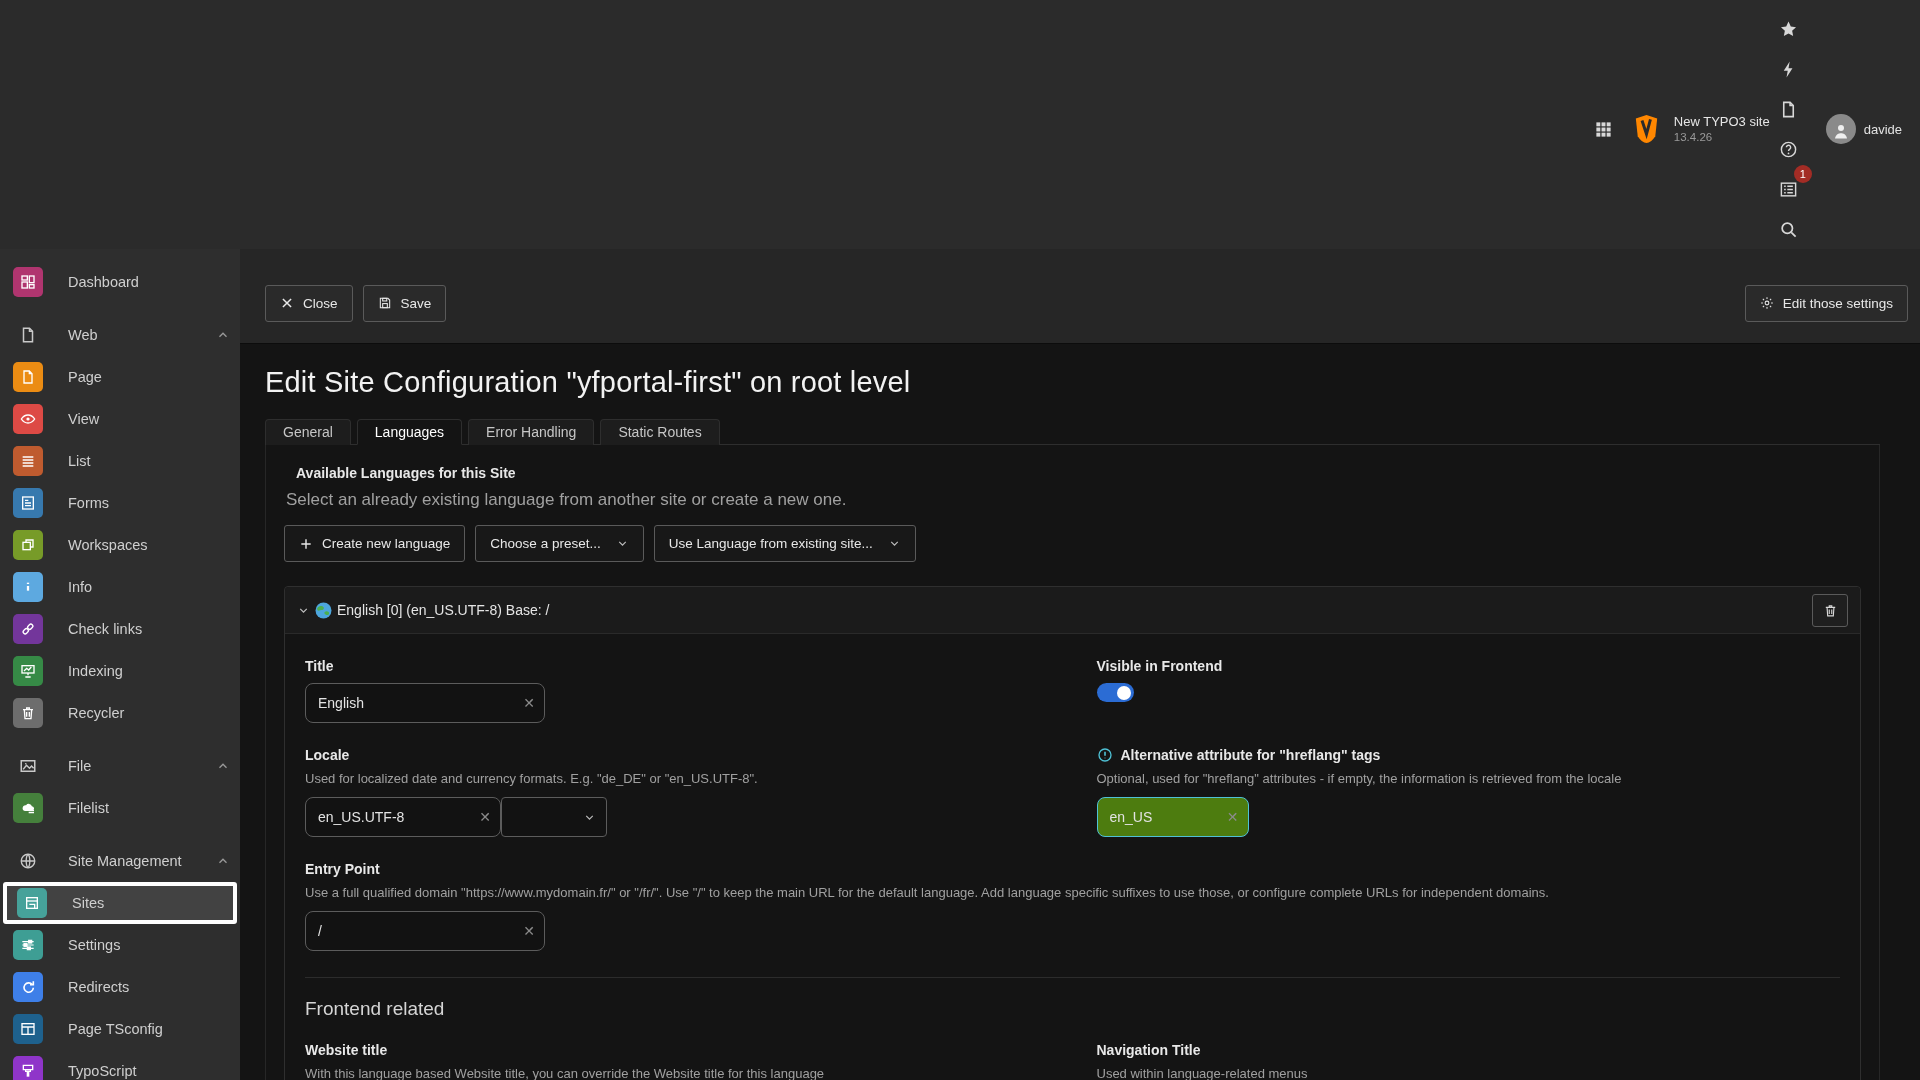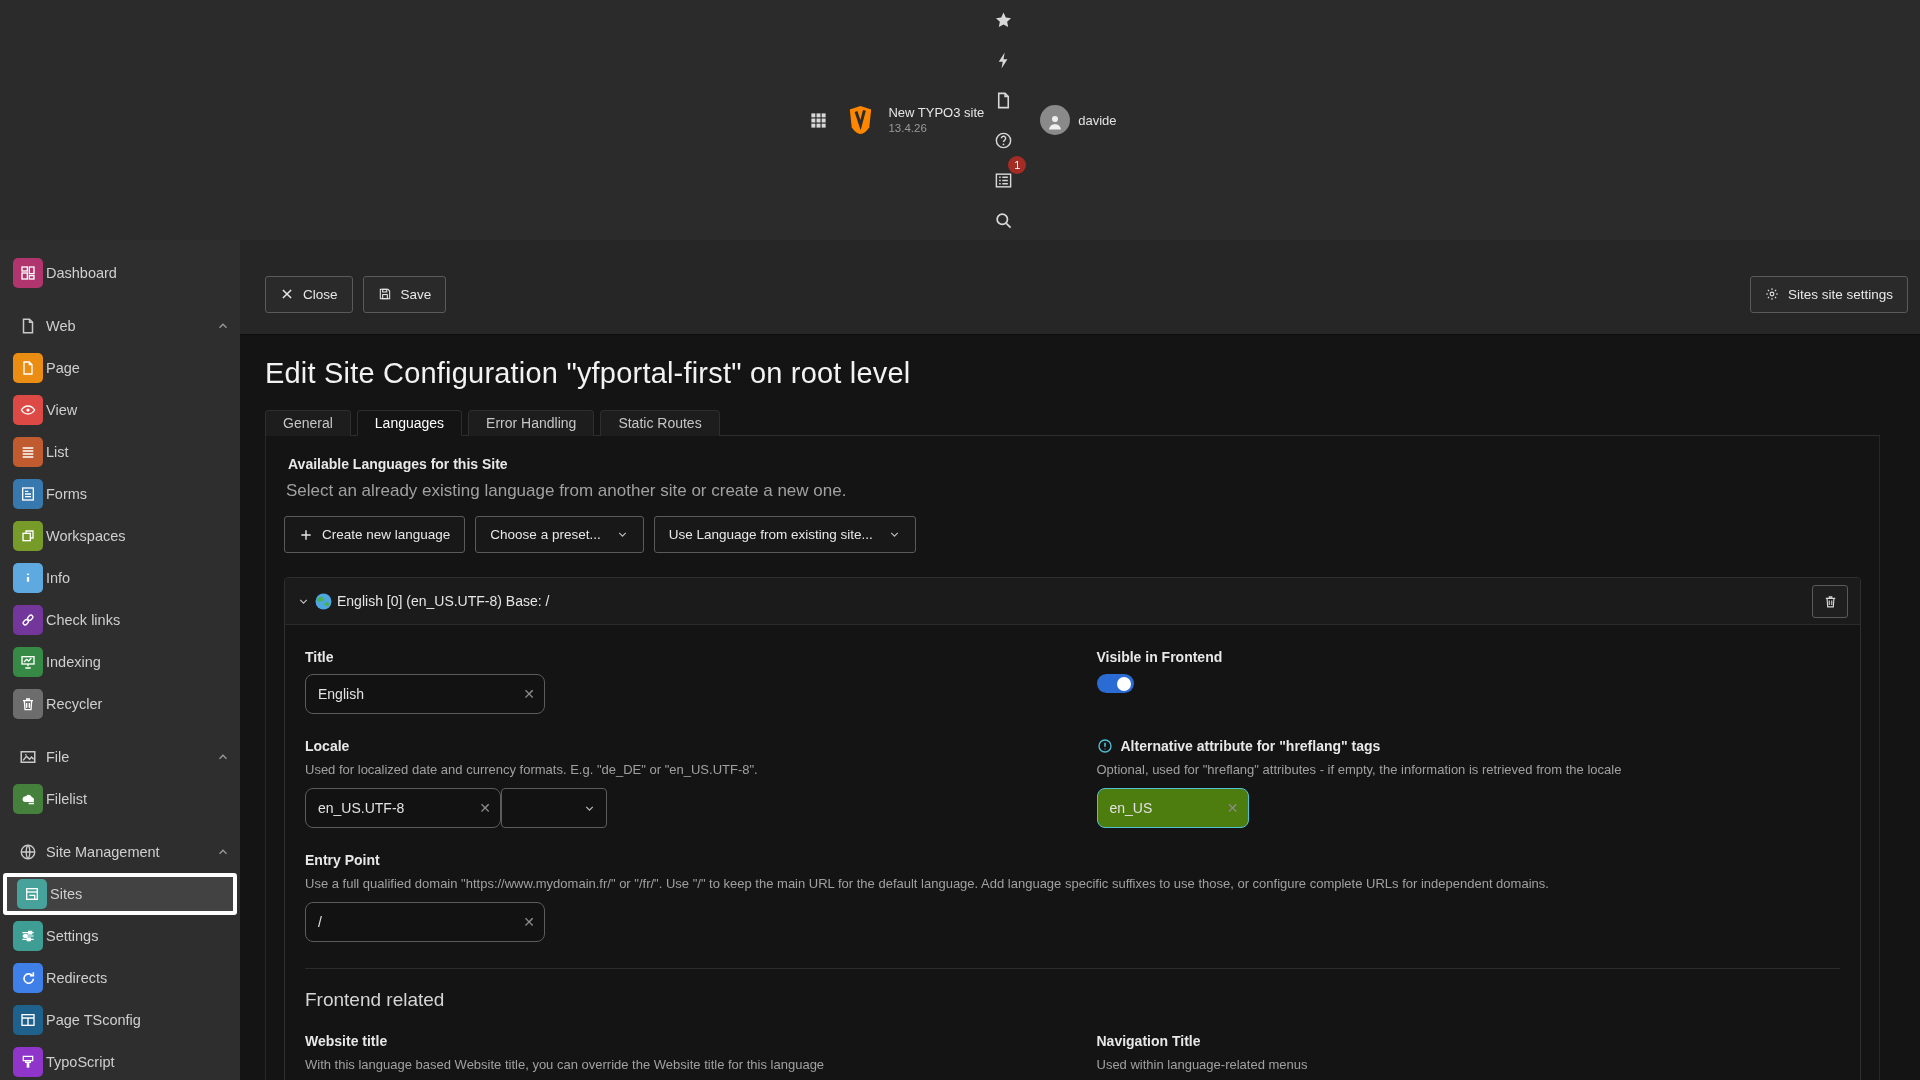--- a/index.html
+++ b/index.html
@@ -8,38 +8,38 @@
     --border:#2e2e2e; --inbg:#121212; --inborder:#5c5c5c; --text:#e8e8e8; --muted:#a0a0a0;
   }
   *{box-sizing:border-box}
   html,body{margin:0;padding:0}
   body{width:1920px;height:1080px;overflow:hidden;background:var(--bodybg);color:var(--text);
        font-family:"Liberation Sans",sans-serif;}
   svg{display:block}
   .app{display:flex;flex-direction:column;width:1920px;height:1080px}
 
   
-  .topbar{flex:0 0 60px;background:var(--topbar);display:flex;align-items:center;justify-content:center;padding:0 12px 0 14px}
+  .topbar{flex:0 0 60px;background:var(--topbar);display:flex;align-items:center;justify-content:flex-end;padding:9px 12px 0 14px}
   .tb-left{display:flex;align-items:center;gap:10px}
   .tb-ic{width:38px;height:40px;display:flex;align-items:center;justify-content:center;background:none;border:none;color:#d8d8d8;cursor:pointer;position:relative;padding:0}
   .tb-ic svg{width:19px;height:19px}
   .tb-site{line-height:1.25;margin-left:4px}
   .tb-site .nm{font-size:13px;color:#e6e6e6}
   .tb-site .vr{font-size:11.5px;color:#9a9a9a}
   .tb-right{display:flex;align-items:center;gap:4px}
   .badge{position:absolute;top:-4px;right:-4px;min-width:18px;height:18px;border-radius:9px;background:var(--c-badge);
          color:#fff;font-size:11px;display:flex;align-items:center;justify-content:center;padding:0 4px}
   .tb-user{display:flex;align-items:center;gap:8px;background:none;border:none;color:#e2e2e2;font-size:13px;cursor:pointer;font-family:inherit;margin-left:8px}
   .avatar{width:30px;height:30px;border-radius:50%;background:#8a8a8a;display:flex;align-items:center;justify-content:center;overflow:hidden}
   .avatar svg{width:18px;height:18px;color:#efefef;margin-top:3px}
 
   
   .layout{flex:1;display:flex;min-height:0}
   .sidebar{flex:0 0 240px;background:var(--sidebar);padding:12px 0 0;overflow:hidden}
-  .sb-row{display:flex;align-items:center;height:42px;padding:0 10px 0 13px;gap:3px;color:#cfcfcf;font-size:14.5px;cursor:pointer}
+  .sb-row{display:flex;align-items:center;height:42px;padding:0 10px 0 13px;gap:25px;color:#cfcfcf;font-size:14.5px;cursor:pointer}
   .sb-tile{width:30px;height:30px;border-radius:5px;display:flex;align-items:center;justify-content:center;flex:0 0 30px;color:#fff}
   .sb-tile svg{width:16px;height:16px}
   .sb-header{margin-top:11px}
   .sb-header .sb-tile{color:#c9c9c9}
   .sb-header .sb-tile svg{width:18px;height:18px}
   .sb-chevron{margin-left:auto;color:#9a9a9a}
   .sb-chevron svg{width:14px;height:14px}
   .sb-selected{background:#424242;border:4px solid #ffffff;border-radius:3px;margin:0 3px;padding-left:10px}
 
   .main{flex:1;display:flex;flex-direction:column;min-width:0}
@@ -51,21 +51,21 @@
 
   .module-body{flex:1;overflow:hidden;padding:14px 40px 0 25px}
   .page-title{font-size:29px;font-weight:500;color:#f2f2f2;margin:8px 0 20px;letter-spacing:.2px}
 
   .tabs{display:flex;border-bottom:1px solid var(--border)}
   .tab{padding:4px 17px;font-size:14px;color:#c6c6c6;border:1px solid var(--border);border-bottom:none;background:#1d1d1d;
        border-radius:4px 4px 0 0;margin-right:6px;cursor:pointer;margin-bottom:-1px}
   .tab.active{background:var(--bodybg);color:#fff;border-bottom:1px solid var(--bodybg)}
   .pane{border:1px solid #272727;border-top:none;padding:20px 18px 0;height:100%}
 
-  .sec-h{font-size:14px;font-weight:700;margin:0 4px 9px}
+  .sec-h{font-size:14px;font-weight:700;margin:0 12px 9px}
   .sec-sub{font-size:17px;color:var(--muted);margin:0 2px 15px}
   .btn-row{display:flex;gap:10px}
   .btn .chev{color:#bdbdbd;margin-left:6px}
 
   .lang-panel{margin-top:24px;border:1px solid #2f2f2f;border-radius:4px;height:100%}
   .lp-head{height:47px;display:flex;align-items:center;gap:5px;padding:0 12px;background:#1b1b1b;border-bottom:1px solid #2a2a2a;border-radius:4px 4px 0 0}
   .lp-head .chev{color:#c0c0c0}
   .lp-title{font-size:14px;color:#e5e5e5}
   .icon-btn{margin-left:auto;width:36px;height:33px;border:1px solid #5a5a5a;border-radius:3px;background:rgba(255,255,255,.02);
             display:flex;align-items:center;justify-content:center;color:#d8d8d8;cursor:pointer}
@@ -447,21 +447,21 @@
             <span>Save</span>
           </button>
         </div>
         <button class="btn">
           <span>
               <svg viewBox="0 0 24 24" fill="none" stroke="currentColor" stroke-width="1.8">
                 <circle cx="12" cy="12" r="3.2"></circle>
                 <path d="M12 2v3M12 19v3M2 12h3M19 12h3M4.9 4.9l2.1 2.1M17 17l2.1 2.1M19.1 4.9L17 7M7 17l-2.1 2.1"></path>
               </svg>
             </span>
-          <span>Sites site settings</span>
+          <span>Edit those settings</span>
         </button>
       </div>
 
       <div class="module-body">
         <h1 class="page-title">Edit Site Configuration "yfportal-first" on root level</h1>
 
         <div class="tabs" id="tabs">
             <div class="tab">General</div>
             <div class="tab active">Languages</div>
             <div class="tab">Error Handling</div>

